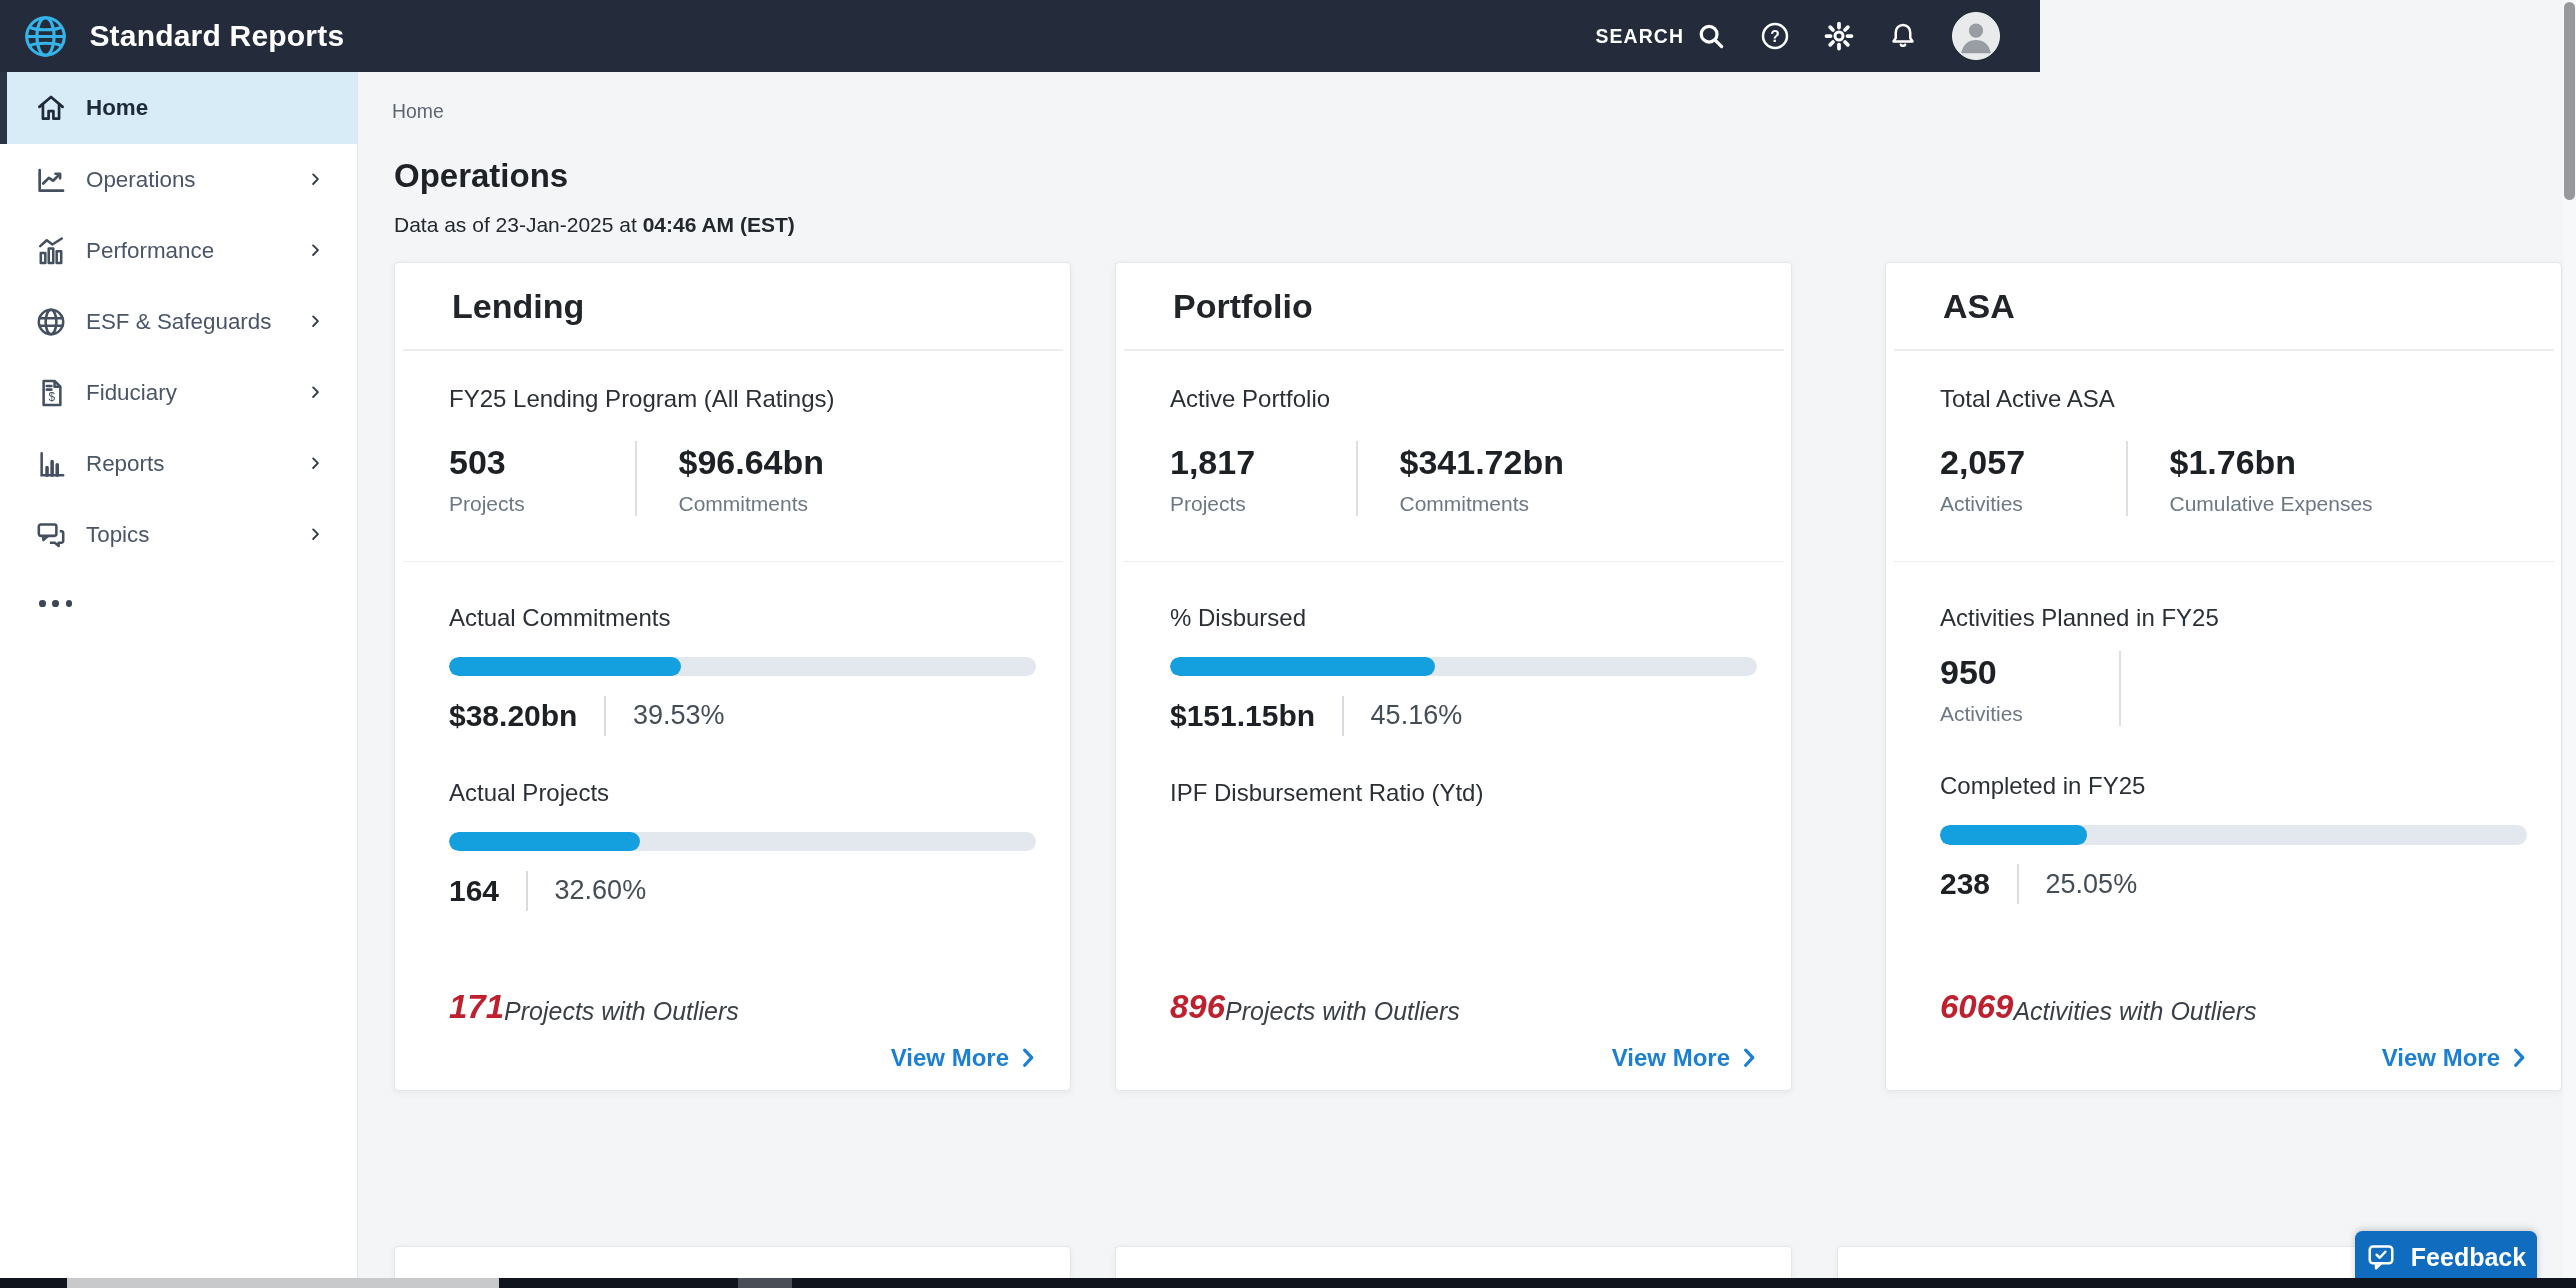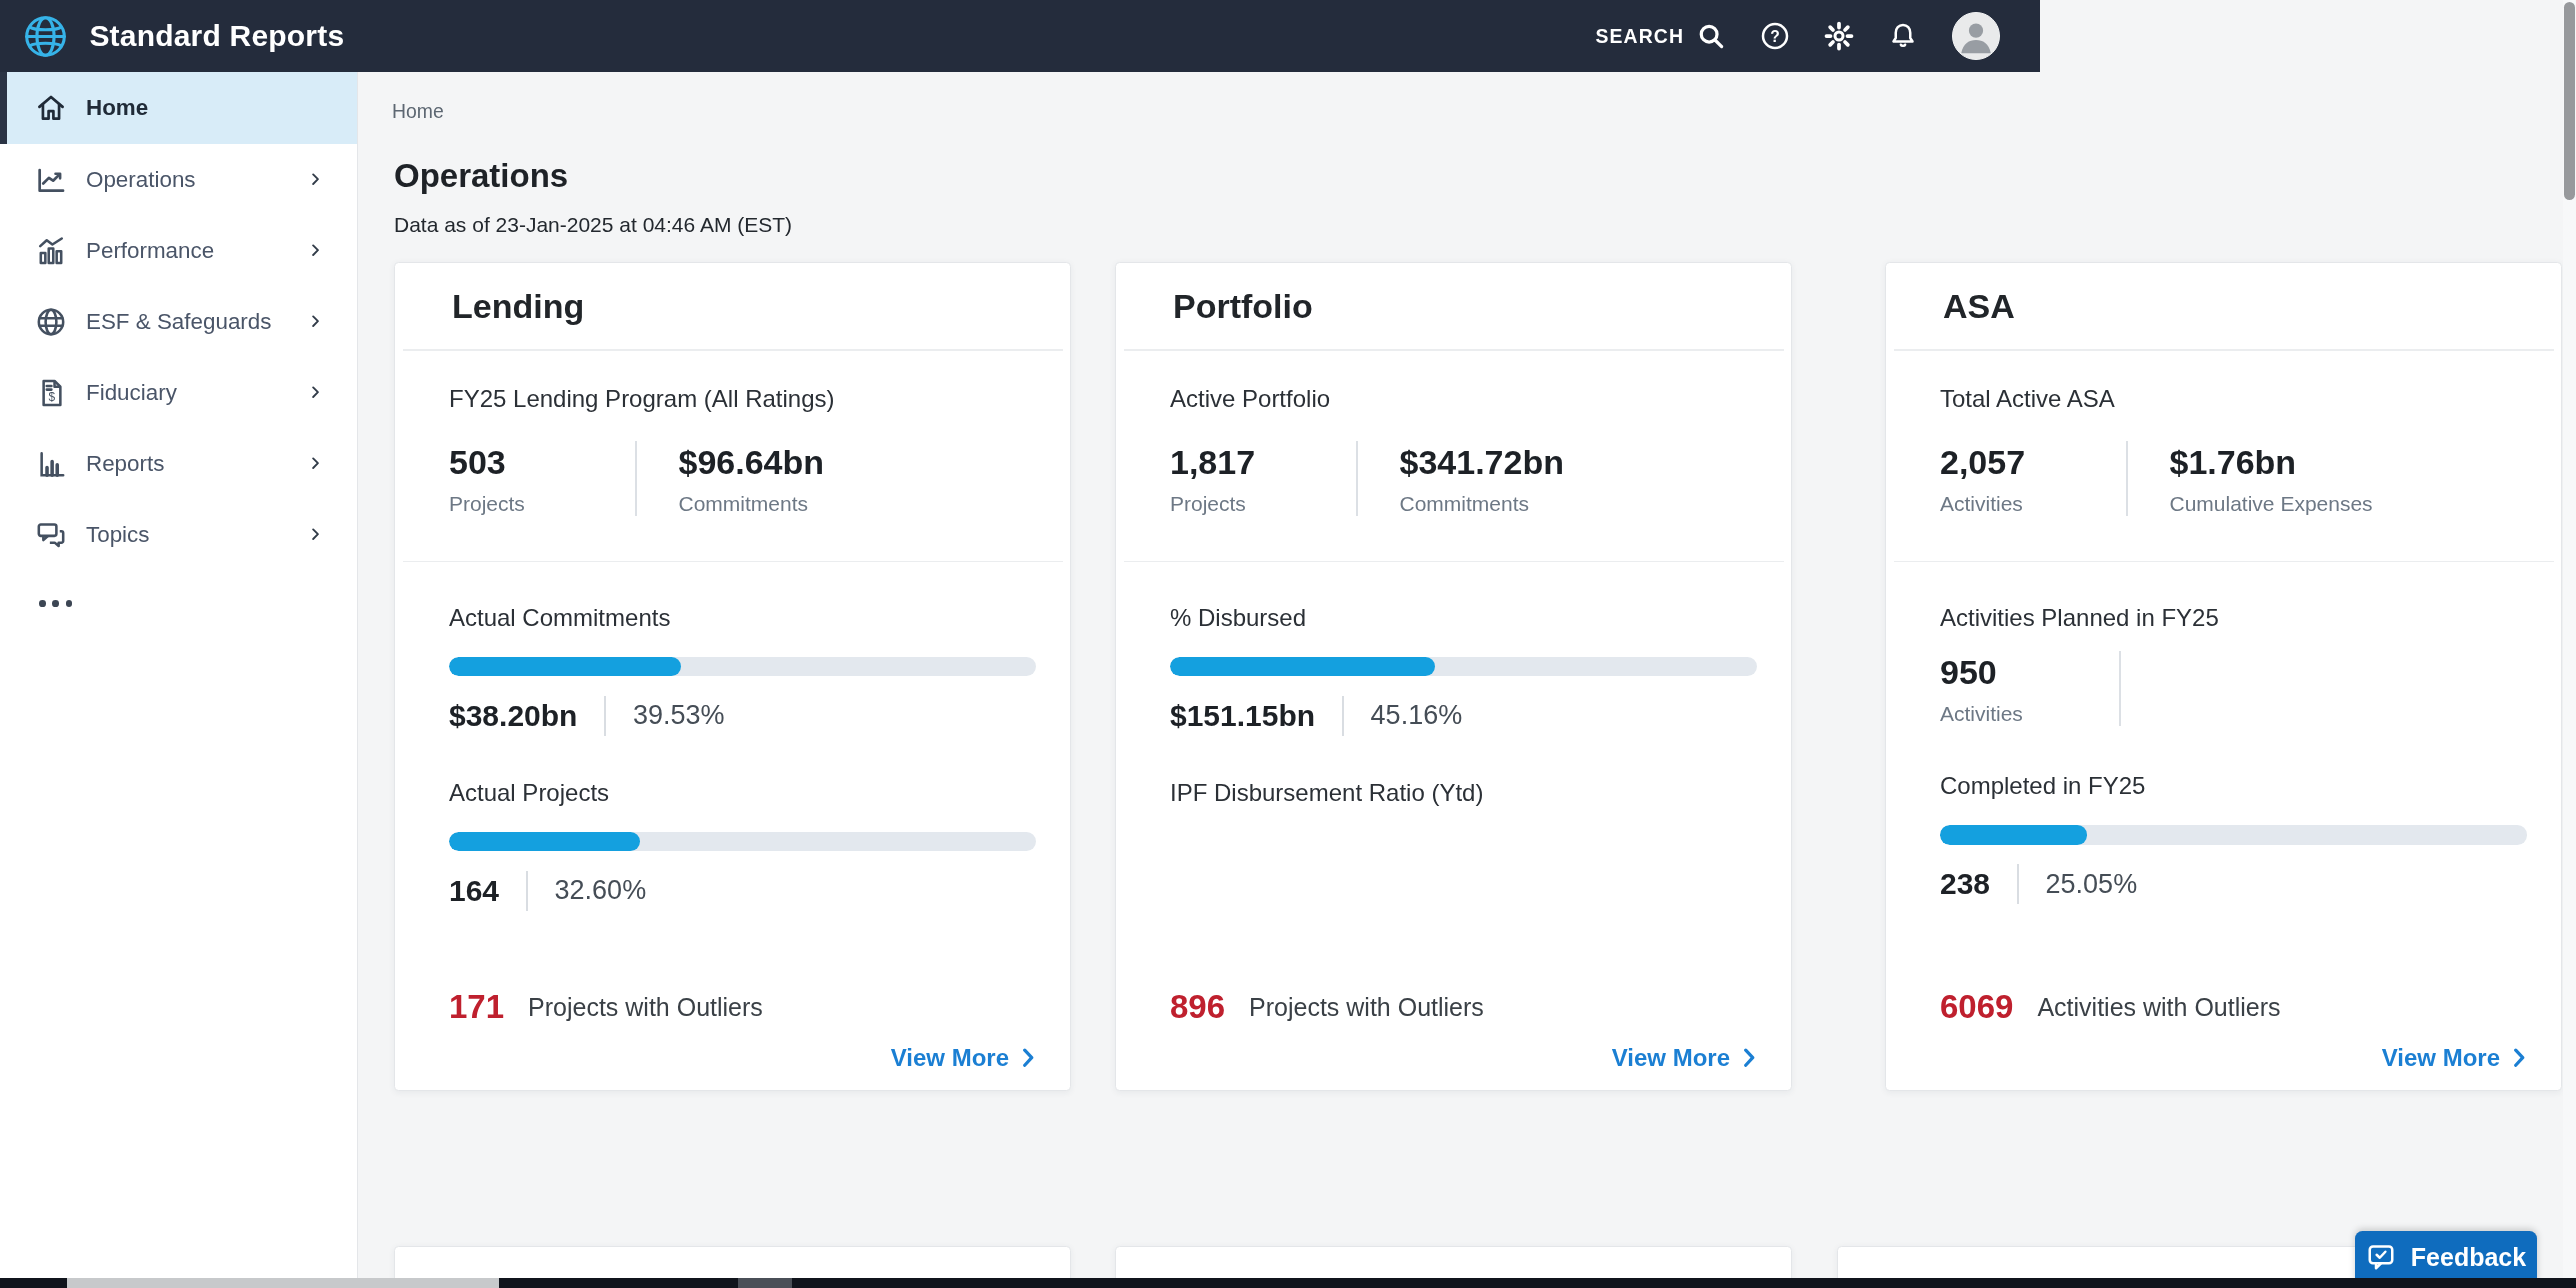--- a/index.html
+++ b/index.html
@@ -38,21 +38,21 @@
   .nav-item.active .nv-label{font-weight:700;color:#202b38;}
   .nav-item.active .nv-icon{color:#202b38;}
   .nav-more{height:67px;display:flex;align-items:center;padding-left:39px;gap:6.7px;cursor:pointer;}
   .nav-more i{width:6.7px;height:6.7px;border-radius:50%;background:#3c4654;display:block;}
 
   
   .main{position:absolute;left:358px;top:72px;right:13.4px;bottom:0;}
   .breadcrumb{padding:28px 0 0 34px;font-size:19.4px;color:#5d6772;width:max-content;cursor:pointer;}
   .page-title{margin:34px 0 0 36px;font-size:33px;font-weight:700;color:#1e2227;}
   .data-line{margin:18px 0 0 36px;font-size:21px;color:#23282e;}
-  .data-line b{font-weight:400;margin-top:9px;}
+  .data-line b{font-weight:700;margin-top:9px;}
   .meta-row{position:absolute;top:218px;right:49px;display:flex;align-items:center;gap:52px;}
   .exec-time{font-size:19.4px;color:#b9bec4;}
   .browse-by{font-size:20px;font-weight:700;color:#1566b0;letter-spacing:0.4px;cursor:pointer;}
 
   
   .card{position:absolute;top:262px;width:677px;height:829px;background:#fff;
     border:0.7px solid #e4e6e9;border-radius:4.5px;box-shadow:0 1.5px 6px rgba(40,50,60,.06);}
   .card.c1{left:394px;} .card.c2{left:1115px;} .card.c3{left:1885px;}
   .card-head{height:86px;display:flex;align-items:center;padding:0 57px;}
   .card-title{font-size:34px;font-weight:600;color:#212529;}
@@ -68,21 +68,21 @@
   .sec-div{height:1.5px;background:#ebedef;margin:45px -27px 0 -46px;}
   .sec-label{margin-top:42px;font-size:24px;color:#2b3036;}
   .bar{margin-top:25px;height:19.4px;border-radius:9.7px;background:var(--c-track);overflow:hidden;}
   .bar-fill{height:100%;border-radius:9.7px;background:var(--c-progress);}
   .val-row{margin-top:19.4px;display:flex;align-items:center;}
   .val-big{font-size:30px;font-weight:700;color:#1d2126;}
   .val-div{width:1.5px;height:40px;background:#d9dde2;margin:0 27px;}
   .val-pct{font-size:27px;color:#454d56;}
   .planned-row{margin-top:19.4px;display:flex;align-items:stretch;}
   .planned-col{min-width:179px;padding-right:30px;}
-  .outliers{position:absolute;left:54px;bottom:64px;display:flex;align-items:center;gap:24px;white-space:nowrap;}
+  .outliers{position:absolute;left:54px;bottom:64px;display:flex;align-items:flex-end;gap:0;white-space:nowrap;font-style:italic;}
   .out-count{font-size:33px;font-weight:700;color:var(--c-red);}
   .out-label{font-size:25px;color:#3a4046;}
   .view-more{position:absolute;right:34px;bottom:18px;display:flex;align-items:center;gap:12px;
     color:var(--c-accent);font-size:24px;font-weight:600;cursor:pointer;}
   .vm-chev{width:15px;height:19.4px;}
 
   
   .gauge-wrap{margin-top:16.4px;margin-left:27px;}
   .g-track{fill:none;stroke:#dde3ec;stroke-width:40;}
   .g-fill{fill:none;stroke:var(--c-progress);stroke-width:40;}

